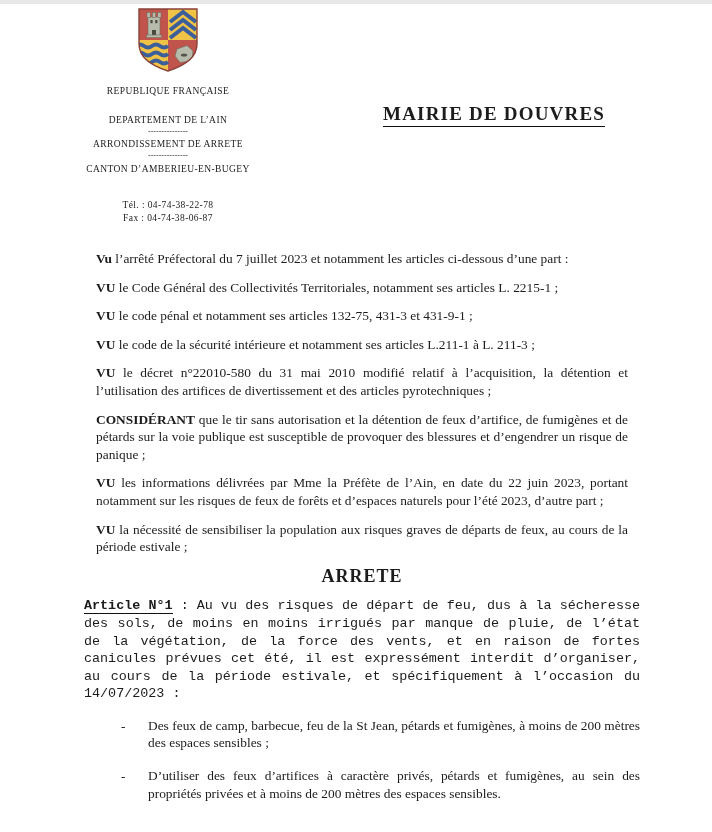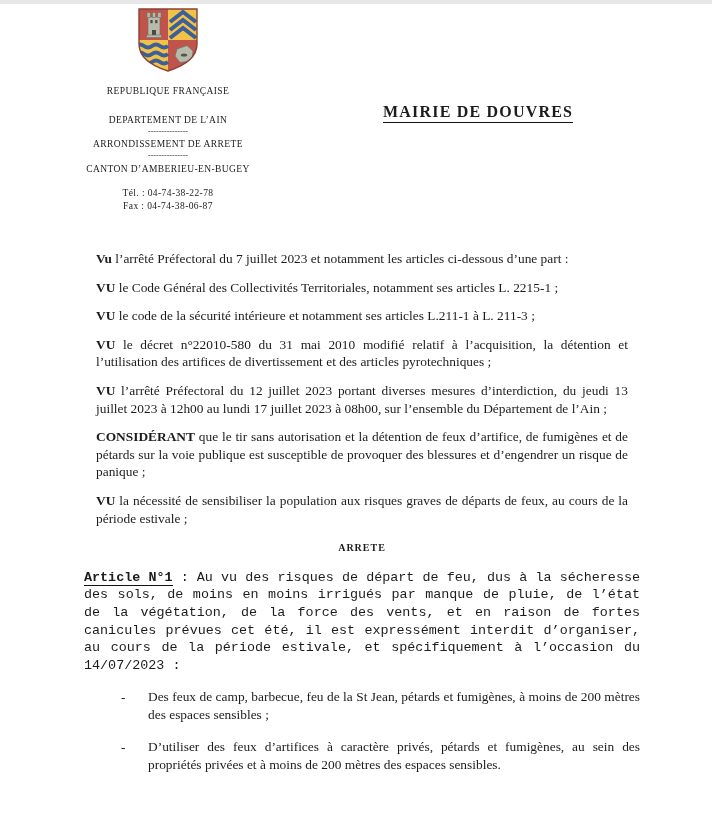--- a/index.html
+++ b/index.html
@@ -17,39 +17,39 @@
   .org{
     position:absolute;left:72px;top:8px;width:192px;
     text-align:center;font-size:9.5px;letter-spacing:.4px;line-height:12px;
   }
   .crest{display:block;margin:0 auto;width:62px;height:64px;}
   .org-republic{margin-top:13px;}
   .org-dept{margin-top:17px;}
   .org-sep{font-size:8px;letter-spacing:0;line-height:8px;margin-top:2px;color:#333;}
   .org-arr{margin-top:2px;}
   .org-canton{margin-top:3px;}
-  .org-tel{margin-top:12px;}
+  .org-tel{margin-top:24px;}
   .org-fax{margin-top:1px;}
 
   
   .title{
     position:absolute;left:383px;top:103px;
-    font-size:16px;font-weight:bold;letter-spacing:1.2px;
+    font-size:19px;font-weight:bold;letter-spacing:1.2px;
     border-bottom:1.6px solid #111;padding-bottom:1px;white-space:nowrap;
   }
 
   
   .body{
     position:absolute;top:250px;left:84px;width:556px;
     font-size:13.4px;line-height:17.6px;text-align:justify;
   }
   .para{margin:0 12px 11px;}
   .lead{font-weight:bold;}
   .arrete{
-    text-align:center;font-weight:bold;font-size:10px;
+    text-align:center;font-weight:bold;font-size:18px;
     letter-spacing:1px;margin:12px 0 12px;
   }
   .article-lead{font-weight:bold;border-bottom:1.2px solid #111;}
   .article{margin:0 0 14px;font-family:Liberation Mono, monospace;}
   .bullet{display:flex;margin:0 0 15px;}
   .bullet .dash{flex:0 0 27px;margin-left:37px;}
   .bullet .btext{flex:1;text-align:justify;}
 </style>
 </head>
 <body>
@@ -109,24 +109,25 @@
     <div class="org-canton">CANTON D’AMBERIEU-EN-BUGEY</div>
     <div class="org-tel">Tél. : 04-74-38-22-78</div>
     <div class="org-fax">Fax : 04-74-38-06-87</div>
   </div>
 
   <div class="title">MAIRIE DE DOUVRES</div>
 
   <div class="body">
     <p class="para"><span class="lead">Vu</span><span> l’arrêté Préfectoral du 7 juillet 2023 et notamment les articles ci-dessous d’une part :</span></p>
     <p class="para"><span class="lead">VU</span><span> le Code Général des Collectivités Territoriales, notamment ses articles L. 2215-1 ;</span></p>
+    <p class="para"><span class="lead">VU</span><span> le code pénal et notamment ses articles 132-75, 431-3 et 431-9-1 ;</span></p>
     <p class="para"><span class="lead">VU</span><span> le code de la sécurité intérieure et notamment ses articles L.211-1 à L. 211-3 ;</span></p>
     <p class="para"><span class="lead">VU</span><span> le décret n°22010-580 du 31 mai 2010 modifié relatif à l’acquisition, la détention et l’utilisation des artifices de divertissement et des articles pyrotechniques ;</span></p>
-    <p class="para"><span class="lead">VU</span><span> l’arrêté Préfectoral du 12 juillet 2023 portant diverses mesures d’interdiction, du jeudi 13 juillet 2023 à 12h00 au lundi 17 juillet 2023 à 08h00, sur l’ensemble du Département de l’Ain ;</span></p>
     <p class="para"><span class="lead">CONSIDÉRANT</span><span> que le tir sans autorisation et la détention de feux d’artifice, de fumigènes et de pétards sur la voie publique est susceptible de provoquer des blessures et d’engendrer un risque de panique ;</span></p>
+    <p class="para"><span class="lead">VU</span><span> les informations délivrées par Mme la Préfète de l’Ain, en date du 22 juin 2023, portant notamment sur les risques de feux de forêts et d’espaces naturels pour l’été 2023, d’autre part ;</span></p>
     <p class="para"><span class="lead">VU</span><span> la nécessité de sensibiliser la population aux risques graves de départs de feux, au cours de la période estivale ;</span></p>
 
     <div class="arrete">ARRETE</div>
 
     <p class="para article"><span class="article-lead">Article N°1</span><span> : Au vu des risques de départ de feu, dus à la sécheresse des sols, de moins en moins irrigués par manque de pluie, de l’état de la végétation, de la force des vents, et en raison de fortes canicules prévues cet été, il est expressément interdit d’organiser, au cours de la période estivale, et spécifiquement à l’occasion du 14/07/2023 :</span></p>
 
     <div class="bullets">
       <div class="bullet">
         <span class="dash">-</span>
         <span class="btext">Des feux de camp, barbecue, feu de la St Jean, pétards et fumigènes, à moins de 200 mètres des espaces sensibles ;</span>

